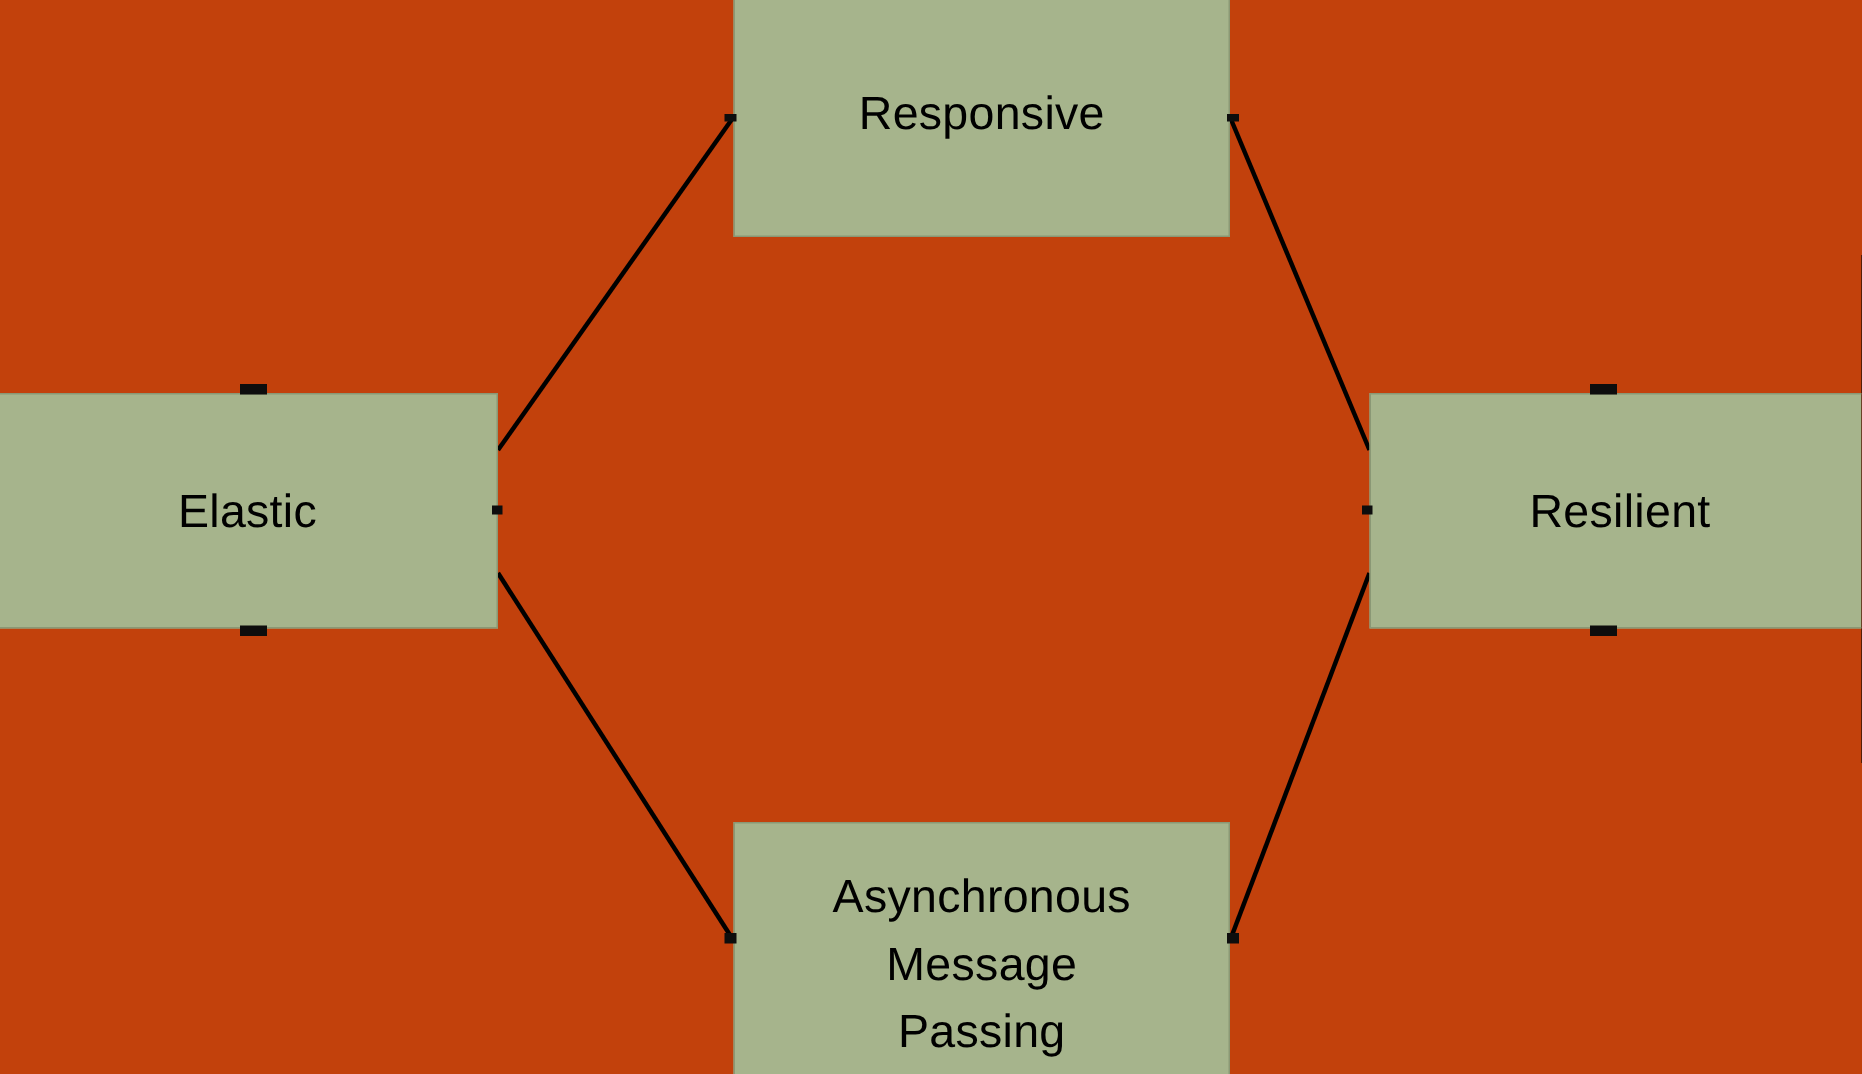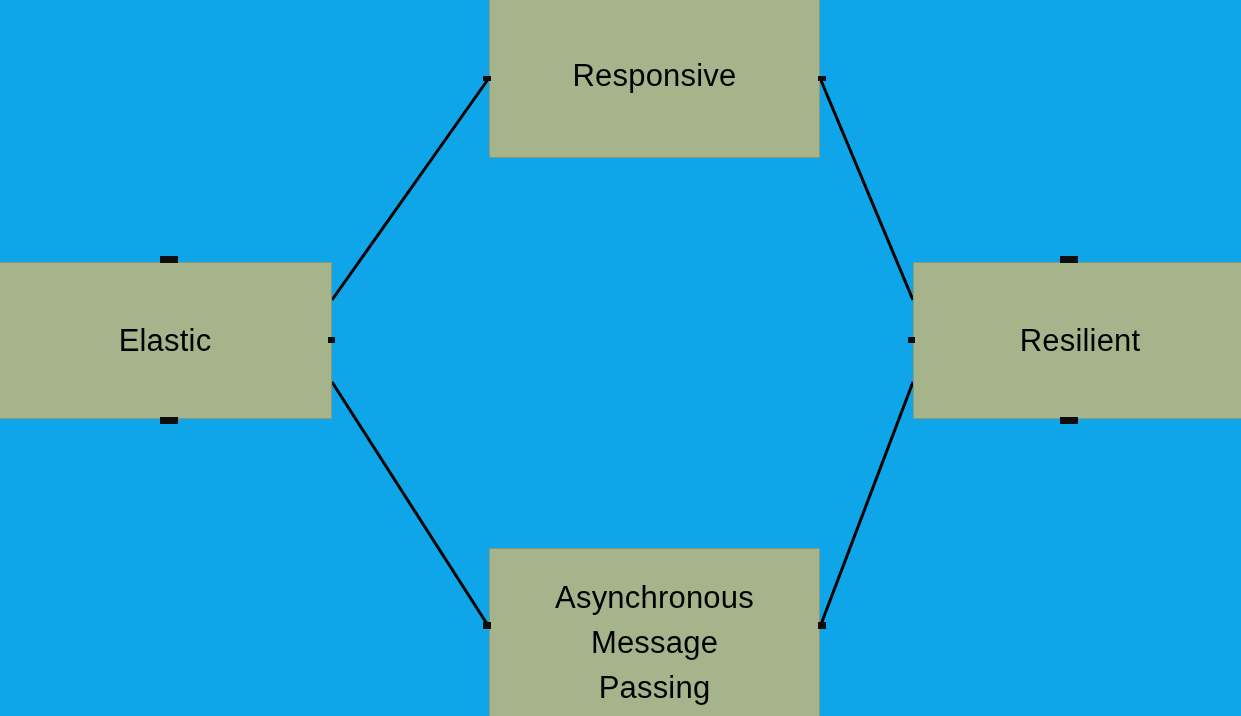--- a/index.html
+++ b/index.html
@@ -7,21 +7,21 @@
     padding: 0;
     background: #000000;
   }
   body {
     font-family: "Liberation Sans", sans-serif;
   }
   #canvas {
     position: relative;
     width: 1241px;
     height: 716px;
-    background: #0ea5e9;
+    background: #c2410c;
     overflow: hidden;
   }
   .edge-layer {
     position: absolute;
     left: 0;
     top: 0;
     width: 1241px;
     height: 716px;
     pointer-events: none;
   }

